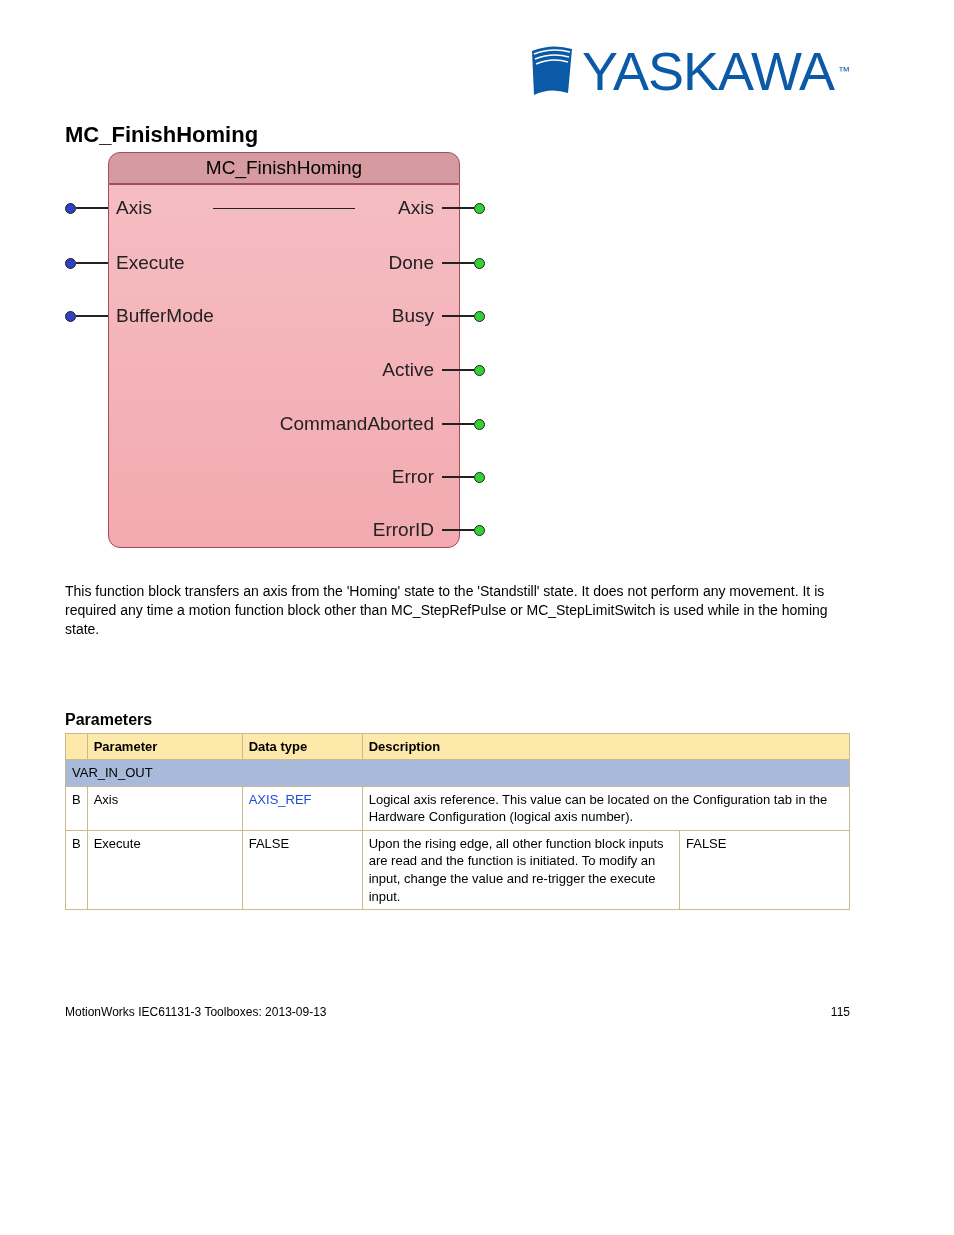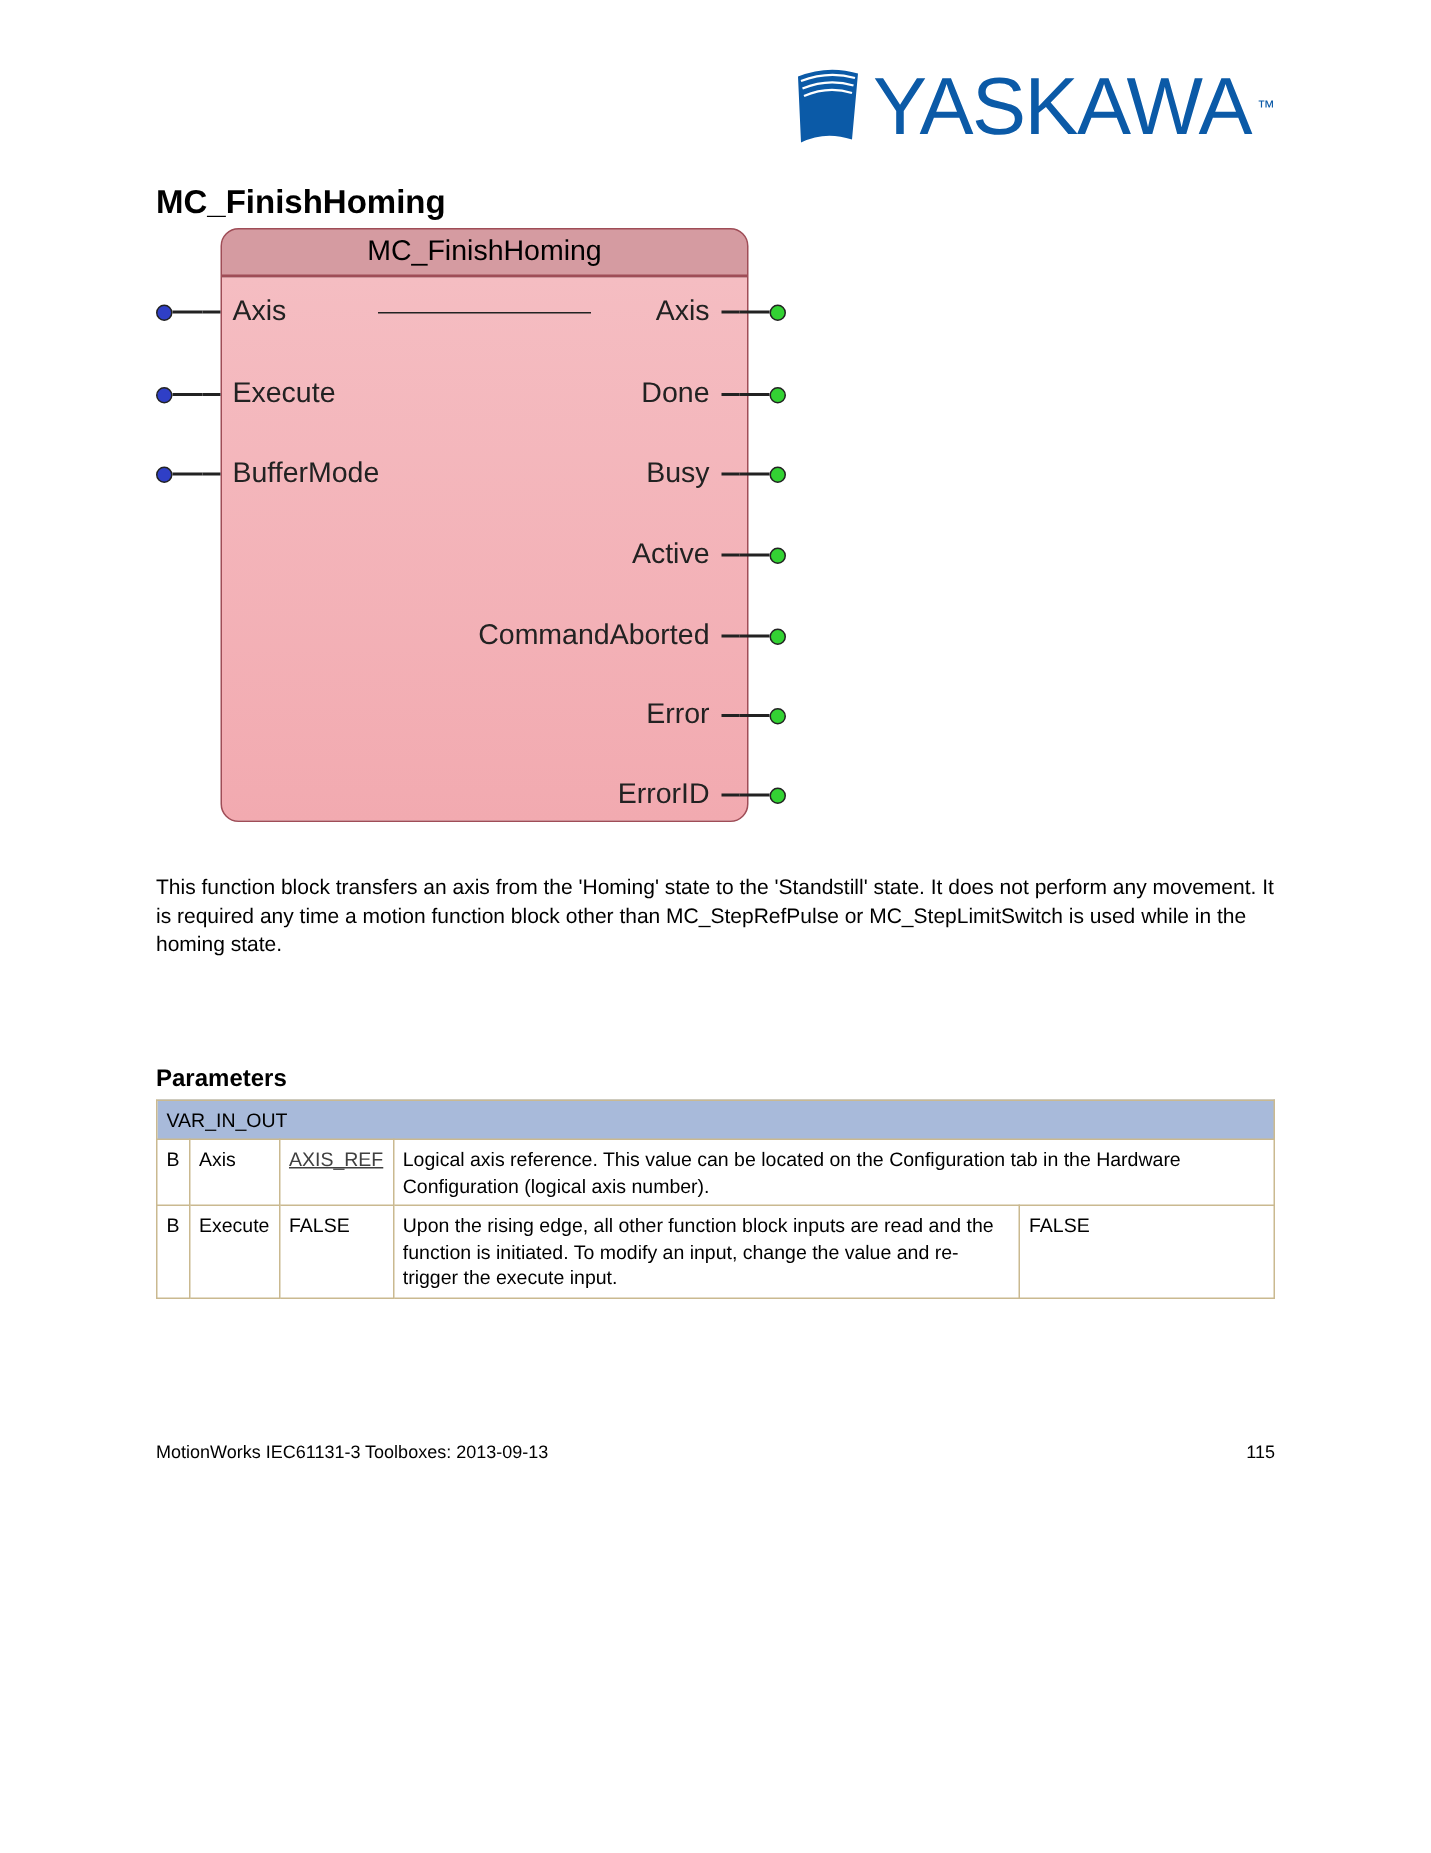--- a/index.html
+++ b/index.html
@@ -5,21 +5,21 @@
   * { box-sizing: border-box; }
   body {
     margin: 0;
     padding: 0;
     width: 954px;
     background: #ffffff;
     font-family: Arial, Helvetica, sans-serif;
     color: #000000;
     font-size: 14px;
   }
-  .page { padding: 40px 104px 20px 104px; }
+  .page { padding: 40px 104px 20px 65px; }
   .logo-wrap {
     display: flex; justify-content: flex-end; margin-bottom: 20px;
   }
   .logo { display: inline-flex; align-items: center; gap: 8px; }
   .logo-mark {
     width: 44px; height: 52px; position: relative;
   }
   .logo-mark svg { width: 44px; height: 52px; }
   .logo-text {
     font-size: 54px; font-weight: 400; color: #0b5aa7;
@@ -94,21 +94,21 @@
   }
   table.params th, table.params td {
     border: 1px solid #cab990;
     padding: 4px 6px;
     text-align: left;
     vertical-align: top;
     line-height: 1.35;
   }
   .hdr-row th { background: #fde9a9; font-weight: bold; }
   .sub-row td { background: #a8bada; height: 18px; }
-  .link { color: #404040; text-decoration: underline; }
+  .link { color: #1d4ed8; }
   .col-b { width: 20px; }
   .col-param { width: 155px; }
   .col-type { width: 120px; }
   .col-default { width: 170px; }
 
   .footer {
     display: flex; justify-content: space-between;
     margin-top: 95px; font-size: 12px;
   }
 </style>
@@ -202,20 +202,26 @@
       <span class="dot dot-green"></span>
     </div>
   </div>
 
   <p class="desc">This function block transfers an axis from the 'Homing' state to the 'Standstill' state. It does not perform any movement. It is required any time a motion function block other than MC_StepRefPulse or MC_StepLimitSwitch is used while in the homing state.</p>
 
   <div class="h2">Parameters</div>
 
   <table class="params">
     <tbody>
+        <tr class="hdr-row">
+      <th class="col-b"></th>
+      <th class="col-param">Parameter</th>
+      <th class="col-type">Data type</th>
+      <th colspan="2">Description</th>
+    </tr>
     <tr class="sub-row">
       <td colspan="5">VAR_IN_OUT</td>
     </tr>
     <tr>
       <td>B</td>
       <td>Axis</td>
       <td><a class="link">AXIS_REF</a></td>
       <td colspan="2">Logical axis reference. This value can be located on the Configuration tab in the Hardware Configuration (logical axis number).</td>
     </tr>
     <tr>

